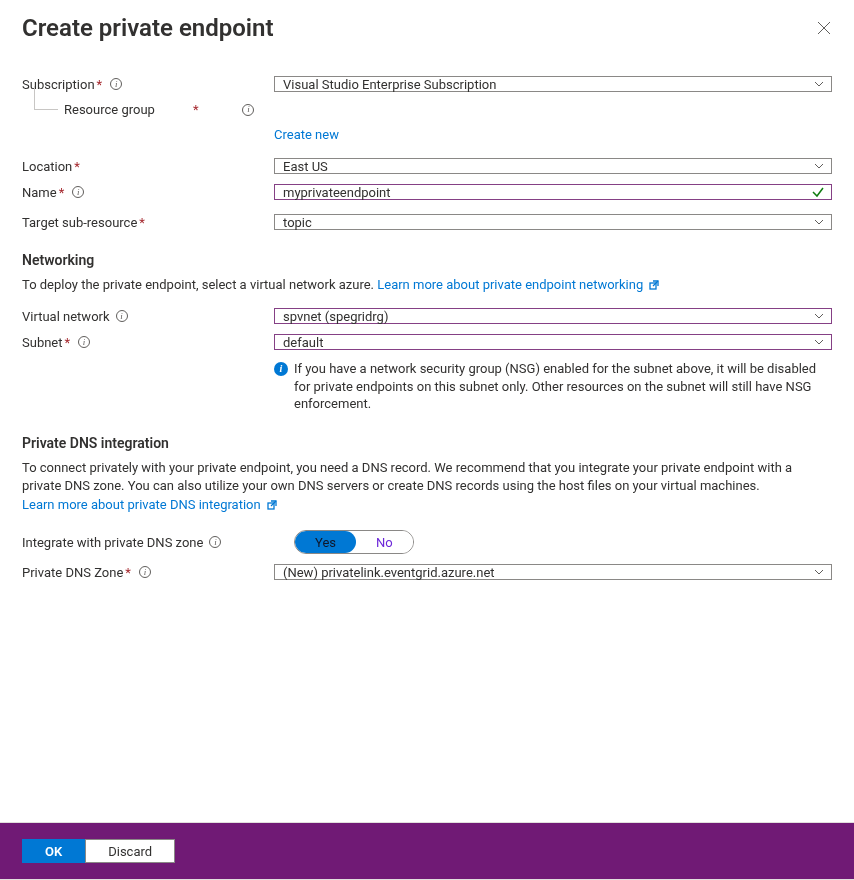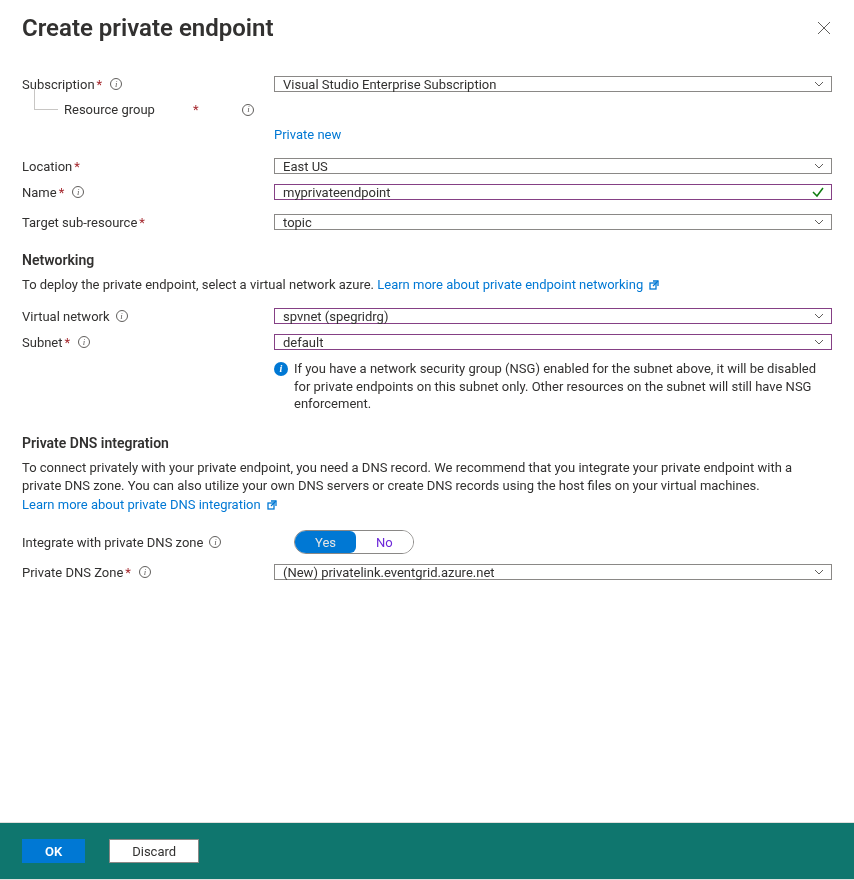--- a/index.html
+++ b/index.html
@@ -182,33 +182,33 @@
     padding: 0 20px;
     font-size: 13px;
     display: flex;
     align-items: center;
     cursor: pointer;
     background: #fff;
     color: #6d28d9;
   }
   .toggle-opt.active {
     background: #0078d4;
-    color: #e5e5e5;
-    border-radius: 6px;
+    color: #0f172a;
+    border-radius: 11px;
     text-align: center;
   }
 
   .footer {
     position: absolute;
     left: 0; right: 0; bottom: 0;
     padding: 16px 22px;
     border-top: 1px solid #e1dfdd;
     display: flex;
-    gap: 24px;
-    background: #0f766e;
+    gap: 0;
+    background: #701a75;
   }
   .btn {
     height: 24px;
     padding: 0 22px;
     font-size: 13px;
     border: 1px solid #8a8886;
     background: #fff;
     cursor: pointer;
     display: inline-flex;
     align-items: center;
@@ -254,21 +254,21 @@
 
   <div class="form-row">
     <div class="label-col indent">
       <span class="indent-connector"></span>
       <span>Resource group</span>
       <span class="req">*</span>
       <span class="info-icon"></span>
     </div>
   </div>
   <div class="sublink-row">
-    <span class="link">Private new</span>
+    <span class="link">Create new</span>
   </div>
 
   <div class="form-row">
     <div class="label-col">
       <span>Location</span>
       <span class="req">*</span>
     </div>
     <div class="field-col">
       <div class="select">
         <span>East US</span>

